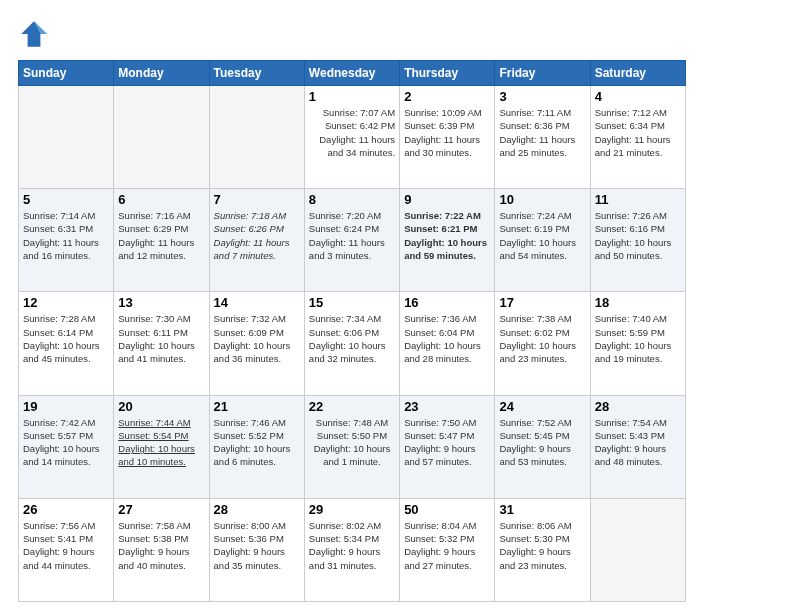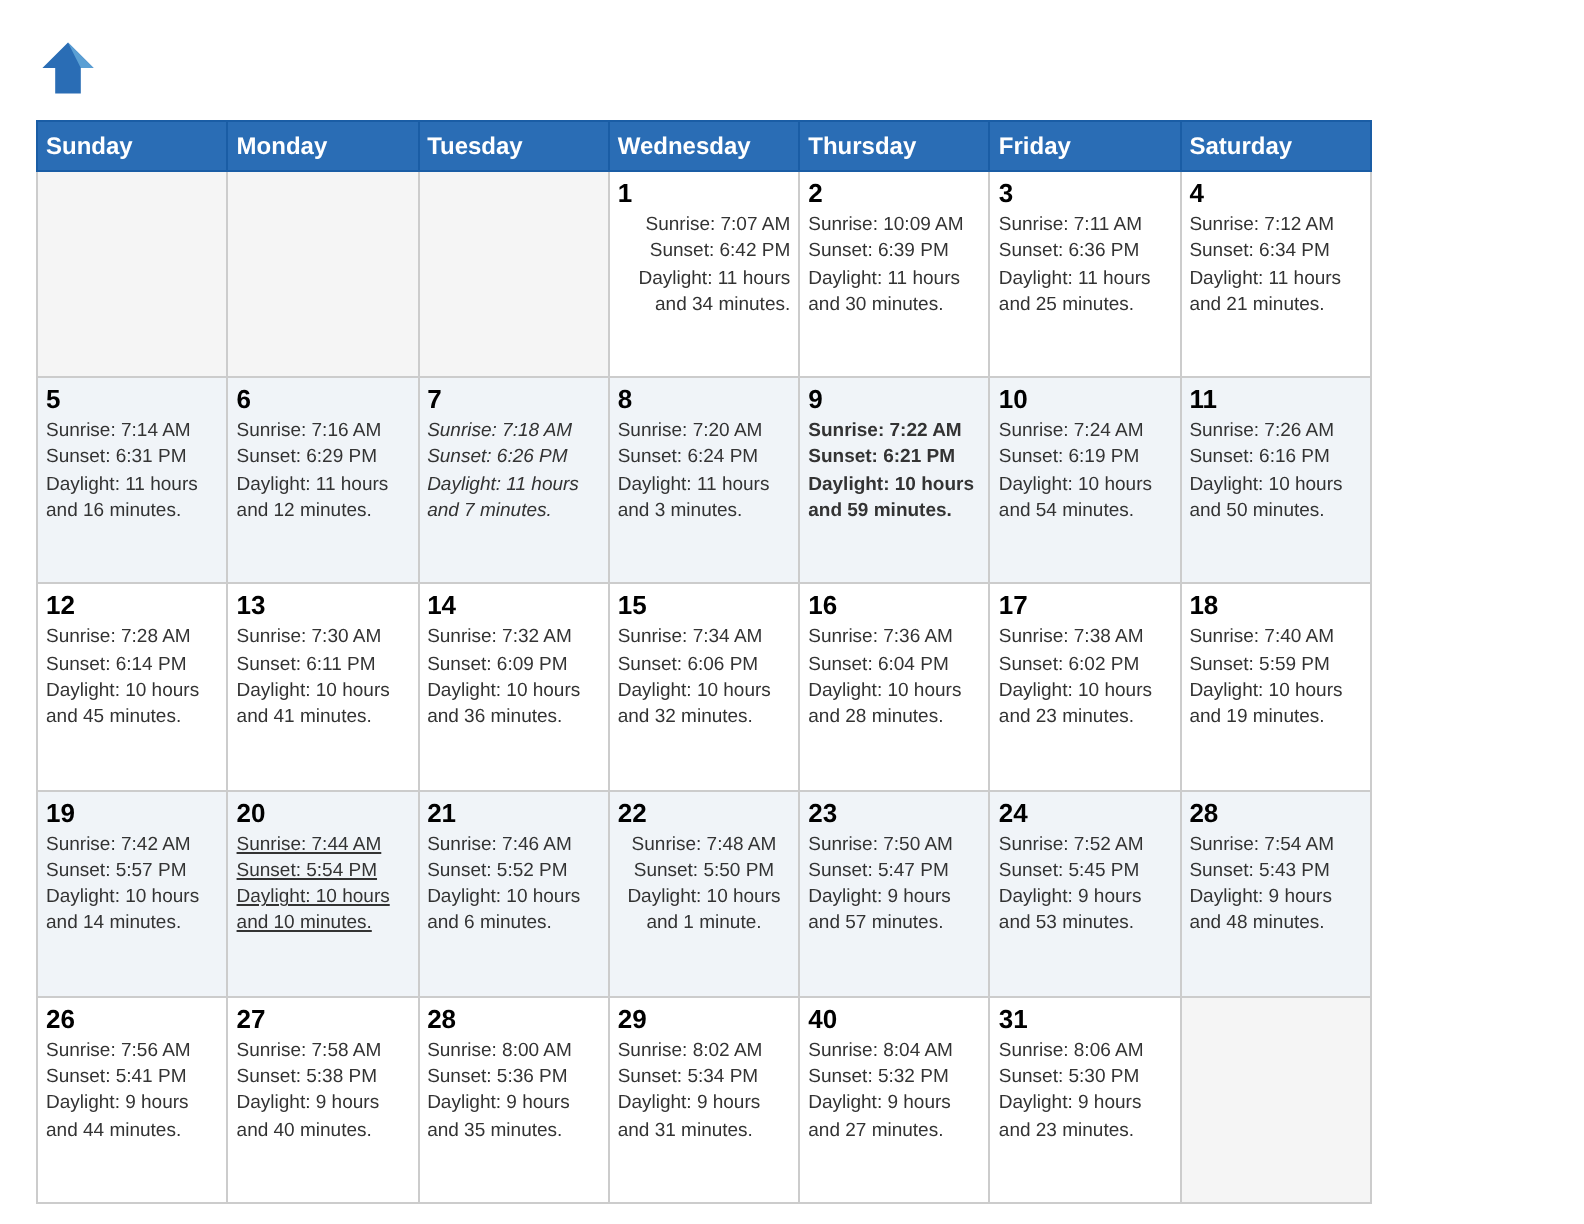--- a/index.html
+++ b/index.html
@@ -344,21 +344,21 @@
 and 35 minutes.</div>
           </td>
           <td>
             <div class="day-number">29</div>
             <div class="day-info" style="white-space: pre-line;">Sunrise: 8:02 AM
 Sunset: 5:34 PM
 Daylight: 9 hours
 and 31 minutes.</div>
           </td>
           <td>
-            <div class="day-number">40</div>
+            <div class="day-number">50</div>
             <div class="day-info" style="white-space: pre-line;">Sunrise: 8:04 AM
 Sunset: 5:32 PM
 Daylight: 9 hours
 and 27 minutes.</div>
           </td>
           <td>
             <div class="day-number">31</div>
             <div class="day-info" style="white-space: pre-line;">Sunrise: 8:06 AM
 Sunset: 5:30 PM
 Daylight: 9 hours

